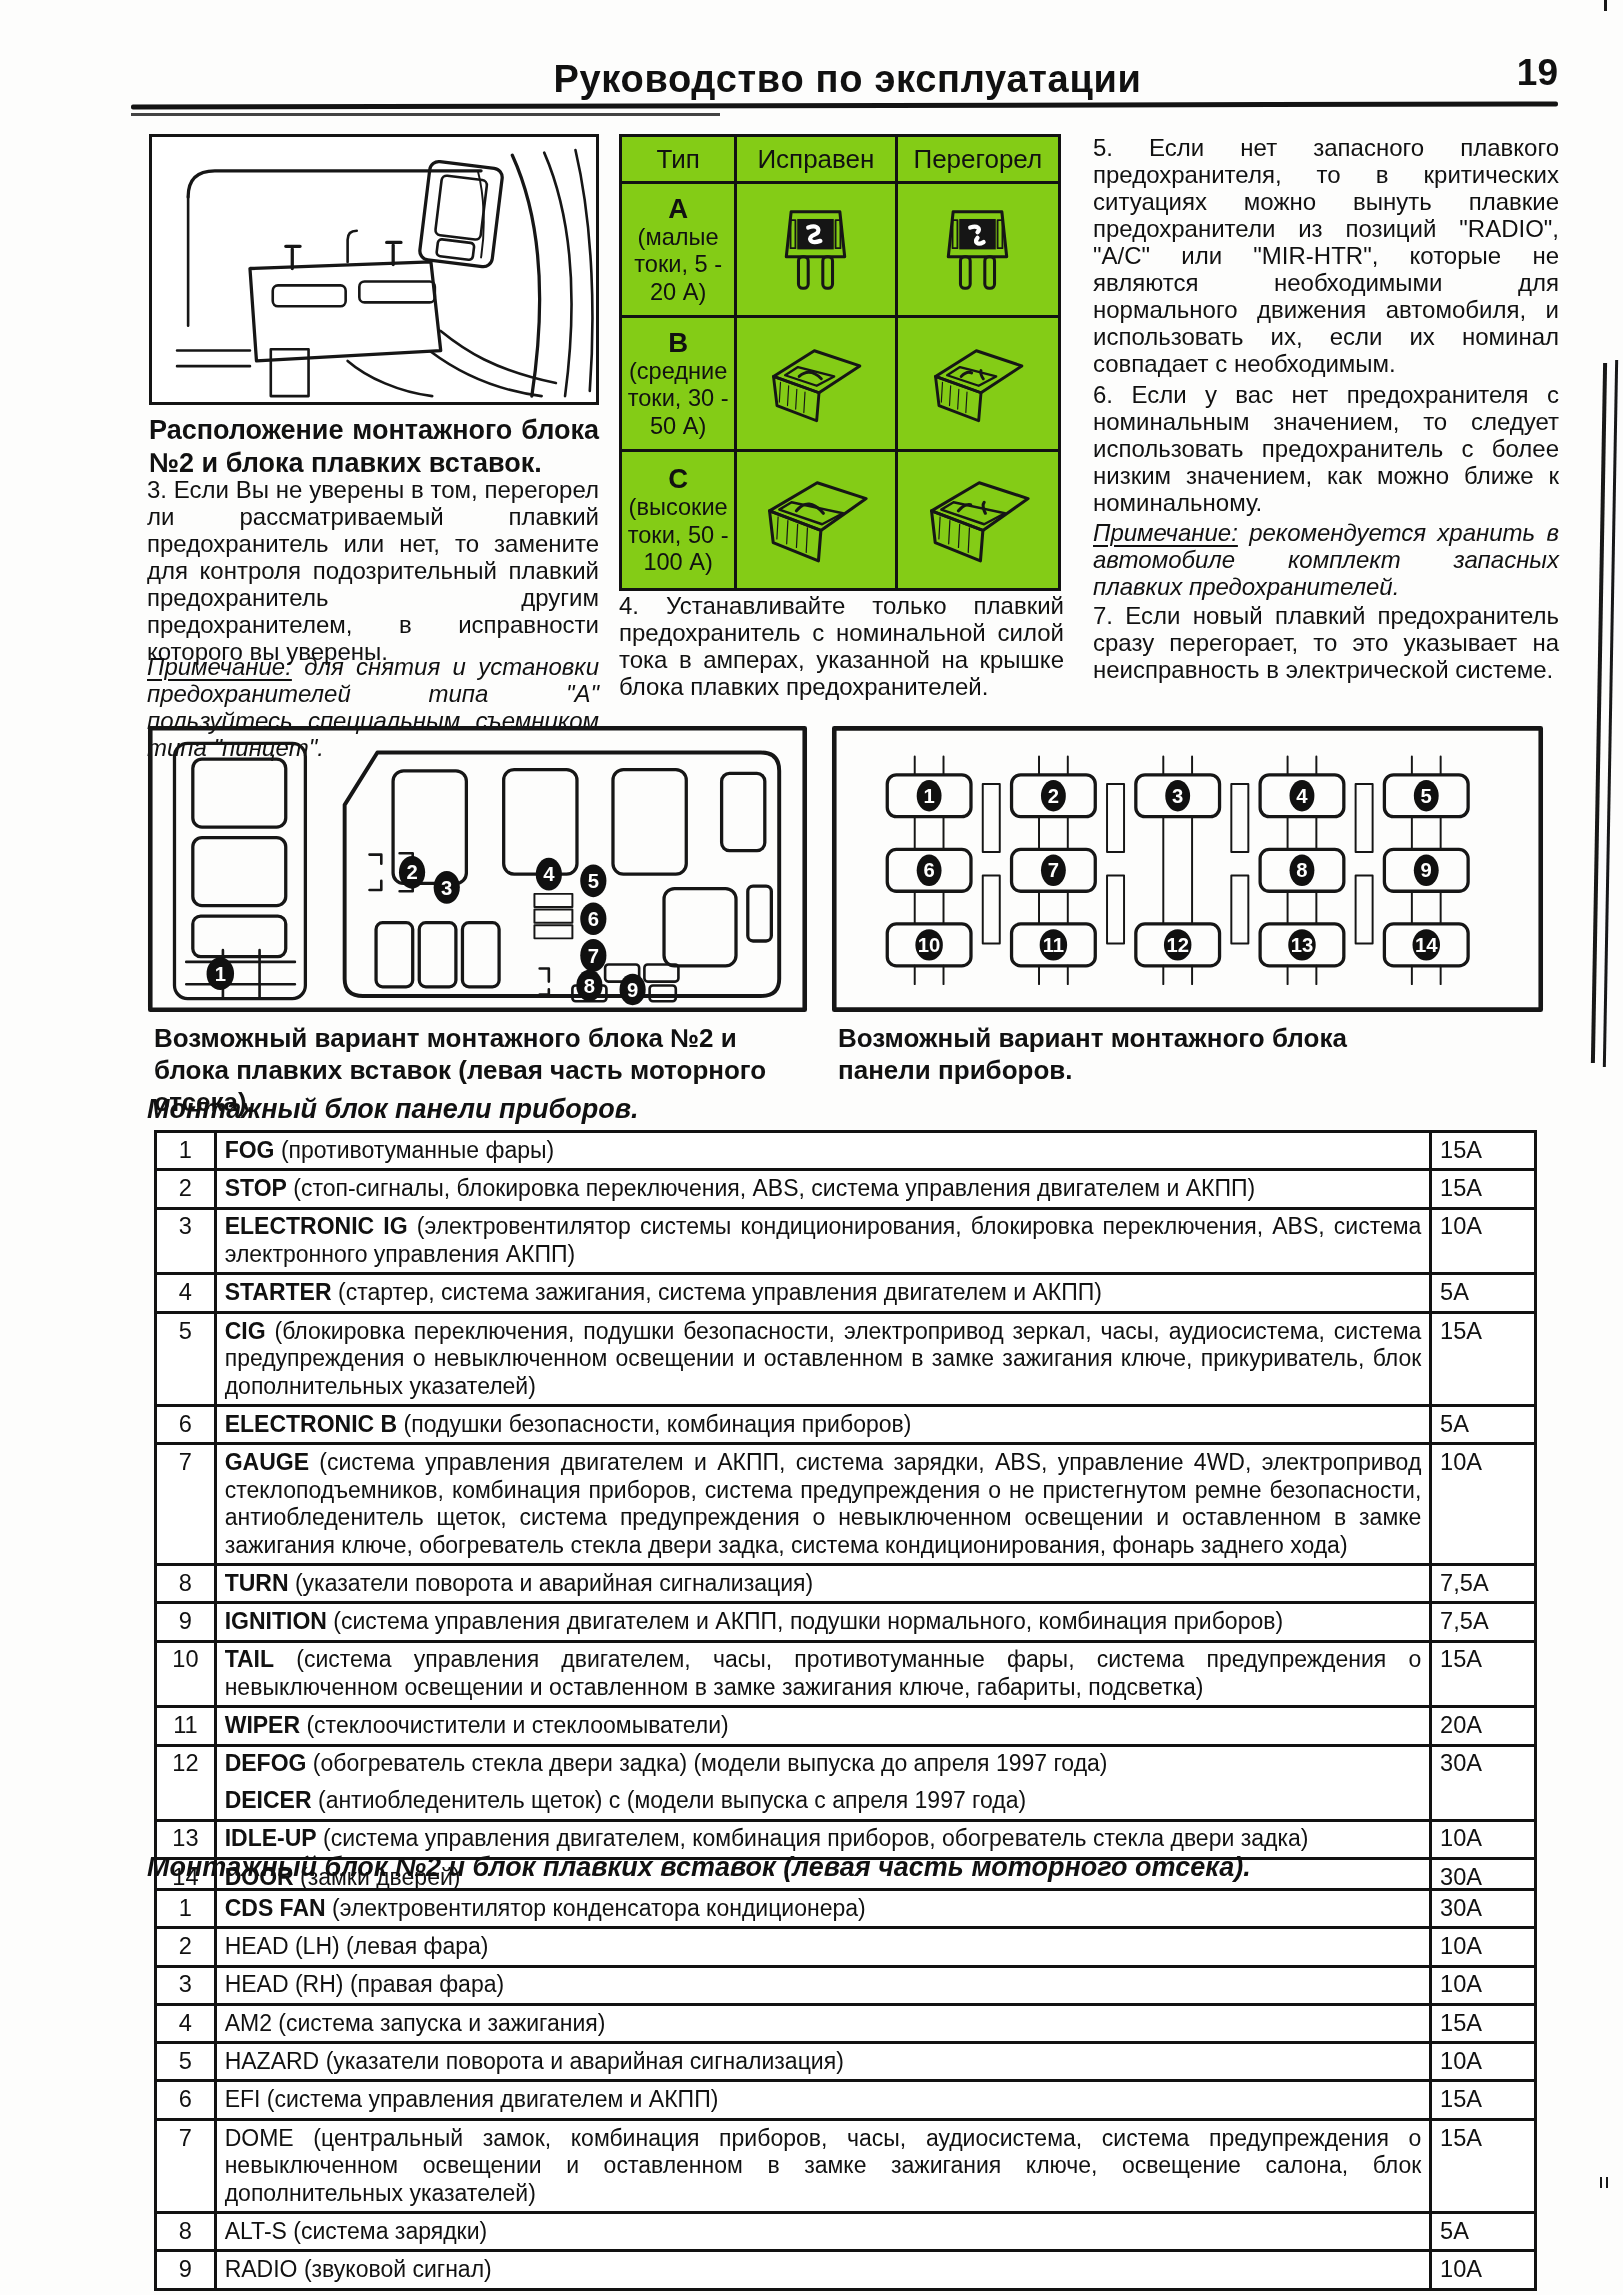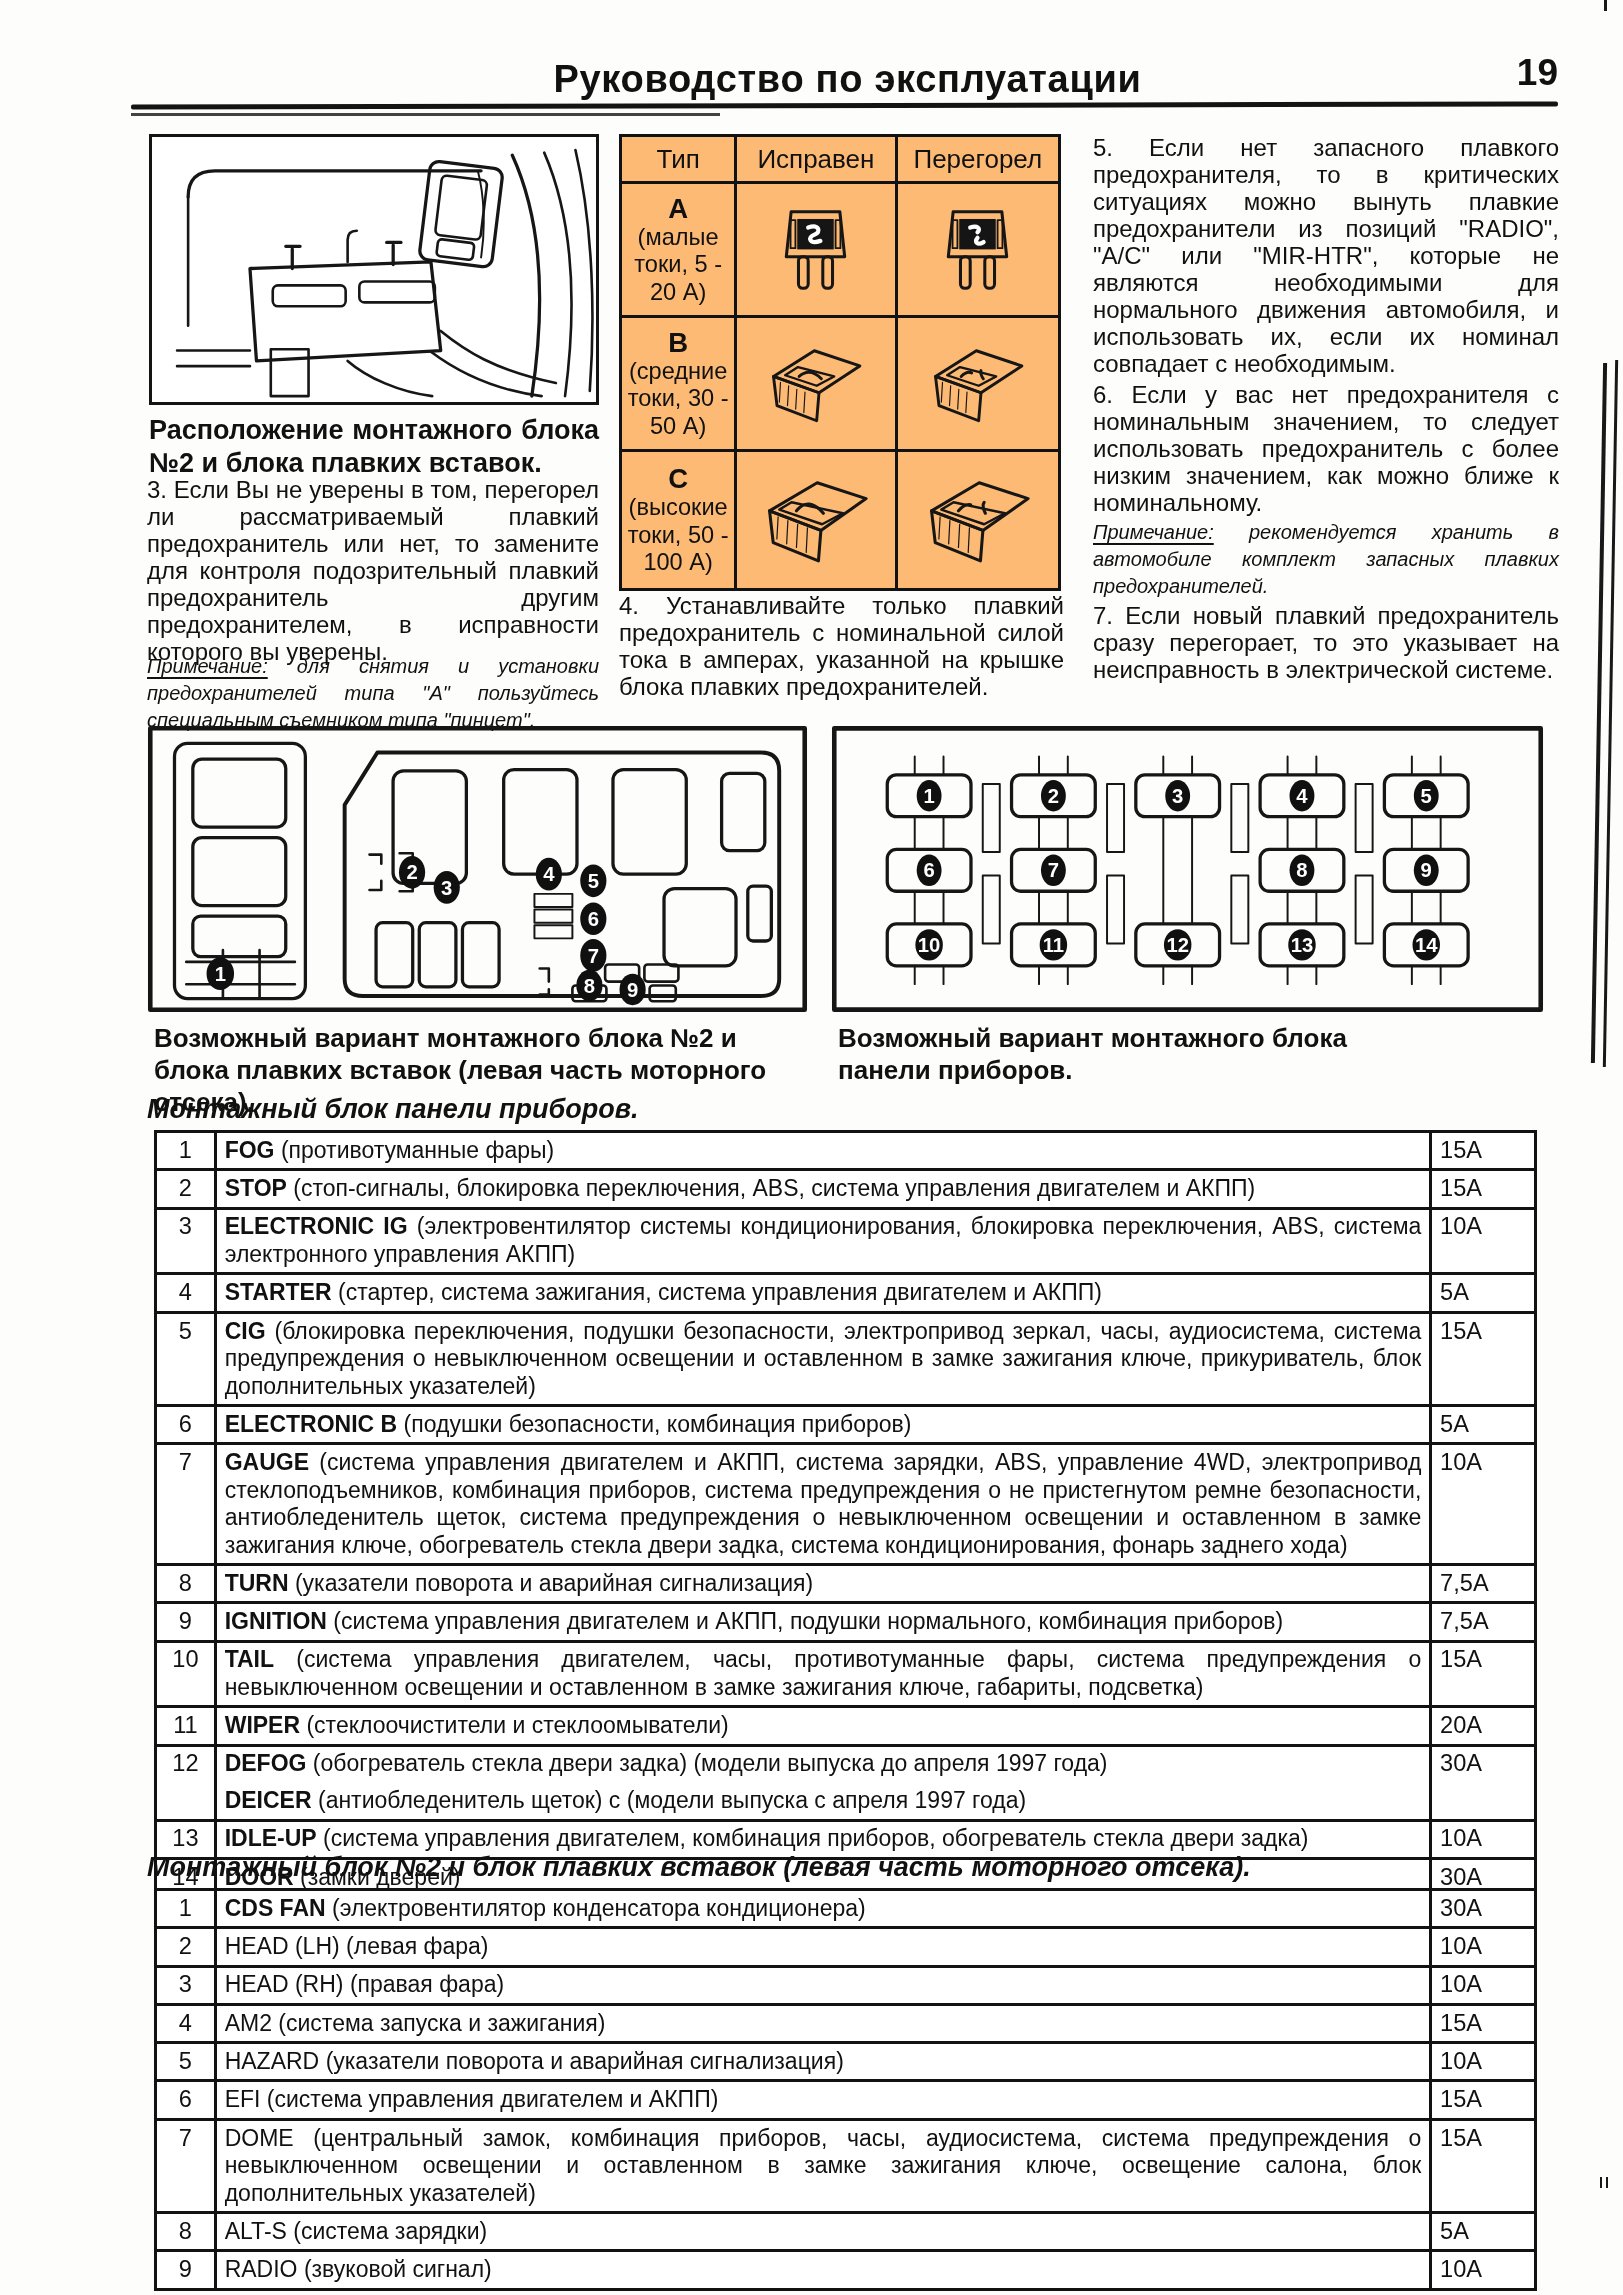--- a/index.html
+++ b/index.html
@@ -10,26 +10,26 @@
   }
   .abs{position:absolute;}
   
   .hdr-title{font-size:38px;font-weight:bold;text-align:center;letter-spacing:0.7px;}
   .hdr-num{font-size:37px;font-weight:bold;}
   .hdr-rule{background:#141414;height:5.2px;border-radius:2px;}
   .hdr-rule2{background:#141414;height:2.6px;opacity:.8;}
   
   .para{font-size:24px;line-height:27px;text-align:justify;}
   .cap{font-size:27px;line-height:33px;font-weight:bold;text-align:justify;}
-  .note{font-size:20px;line-height:27px;font-style:italic;text-align:justify;}
+  .note{font-size:24px;line-height:27px;font-style:italic;text-align:justify;}
   .note .nlabel{text-decoration:underline;text-decoration-thickness:2px;text-underline-offset:3.9px;}
   
   .figbox{border:3.9px solid #141414;background:#fff;box-sizing:border-box;}
   
-  table.ftable{border-collapse:collapse;background:#fdba74;}
+  table.ftable{border-collapse:collapse;background:#84cc16;}
   table.ftable th,table.ftable td{border:3.3px solid #121212;text-align:center;vertical-align:middle;padding:2.6px;}
   table.ftable th{font-size:26px;font-weight:normal;height:39px;}
   .flet{font-size:27.5px;font-weight:bold;line-height:31px;}
   .fdesc{font-size:23.6px;line-height:27.5px;}
   
   .sec-title{font-size:27px;font-weight:bold;font-style:italic;}
   
   table.mtable{border-collapse:collapse;width:1383px;background:#fff;table-layout:fixed;}
   table.mtable td{border:3.3px solid #121212;vertical-align:top;padding:3.9px 7.9px;}
   td.cnum{width:41px;text-align:center;font-size:23.6px;line-height:27.5px;}

